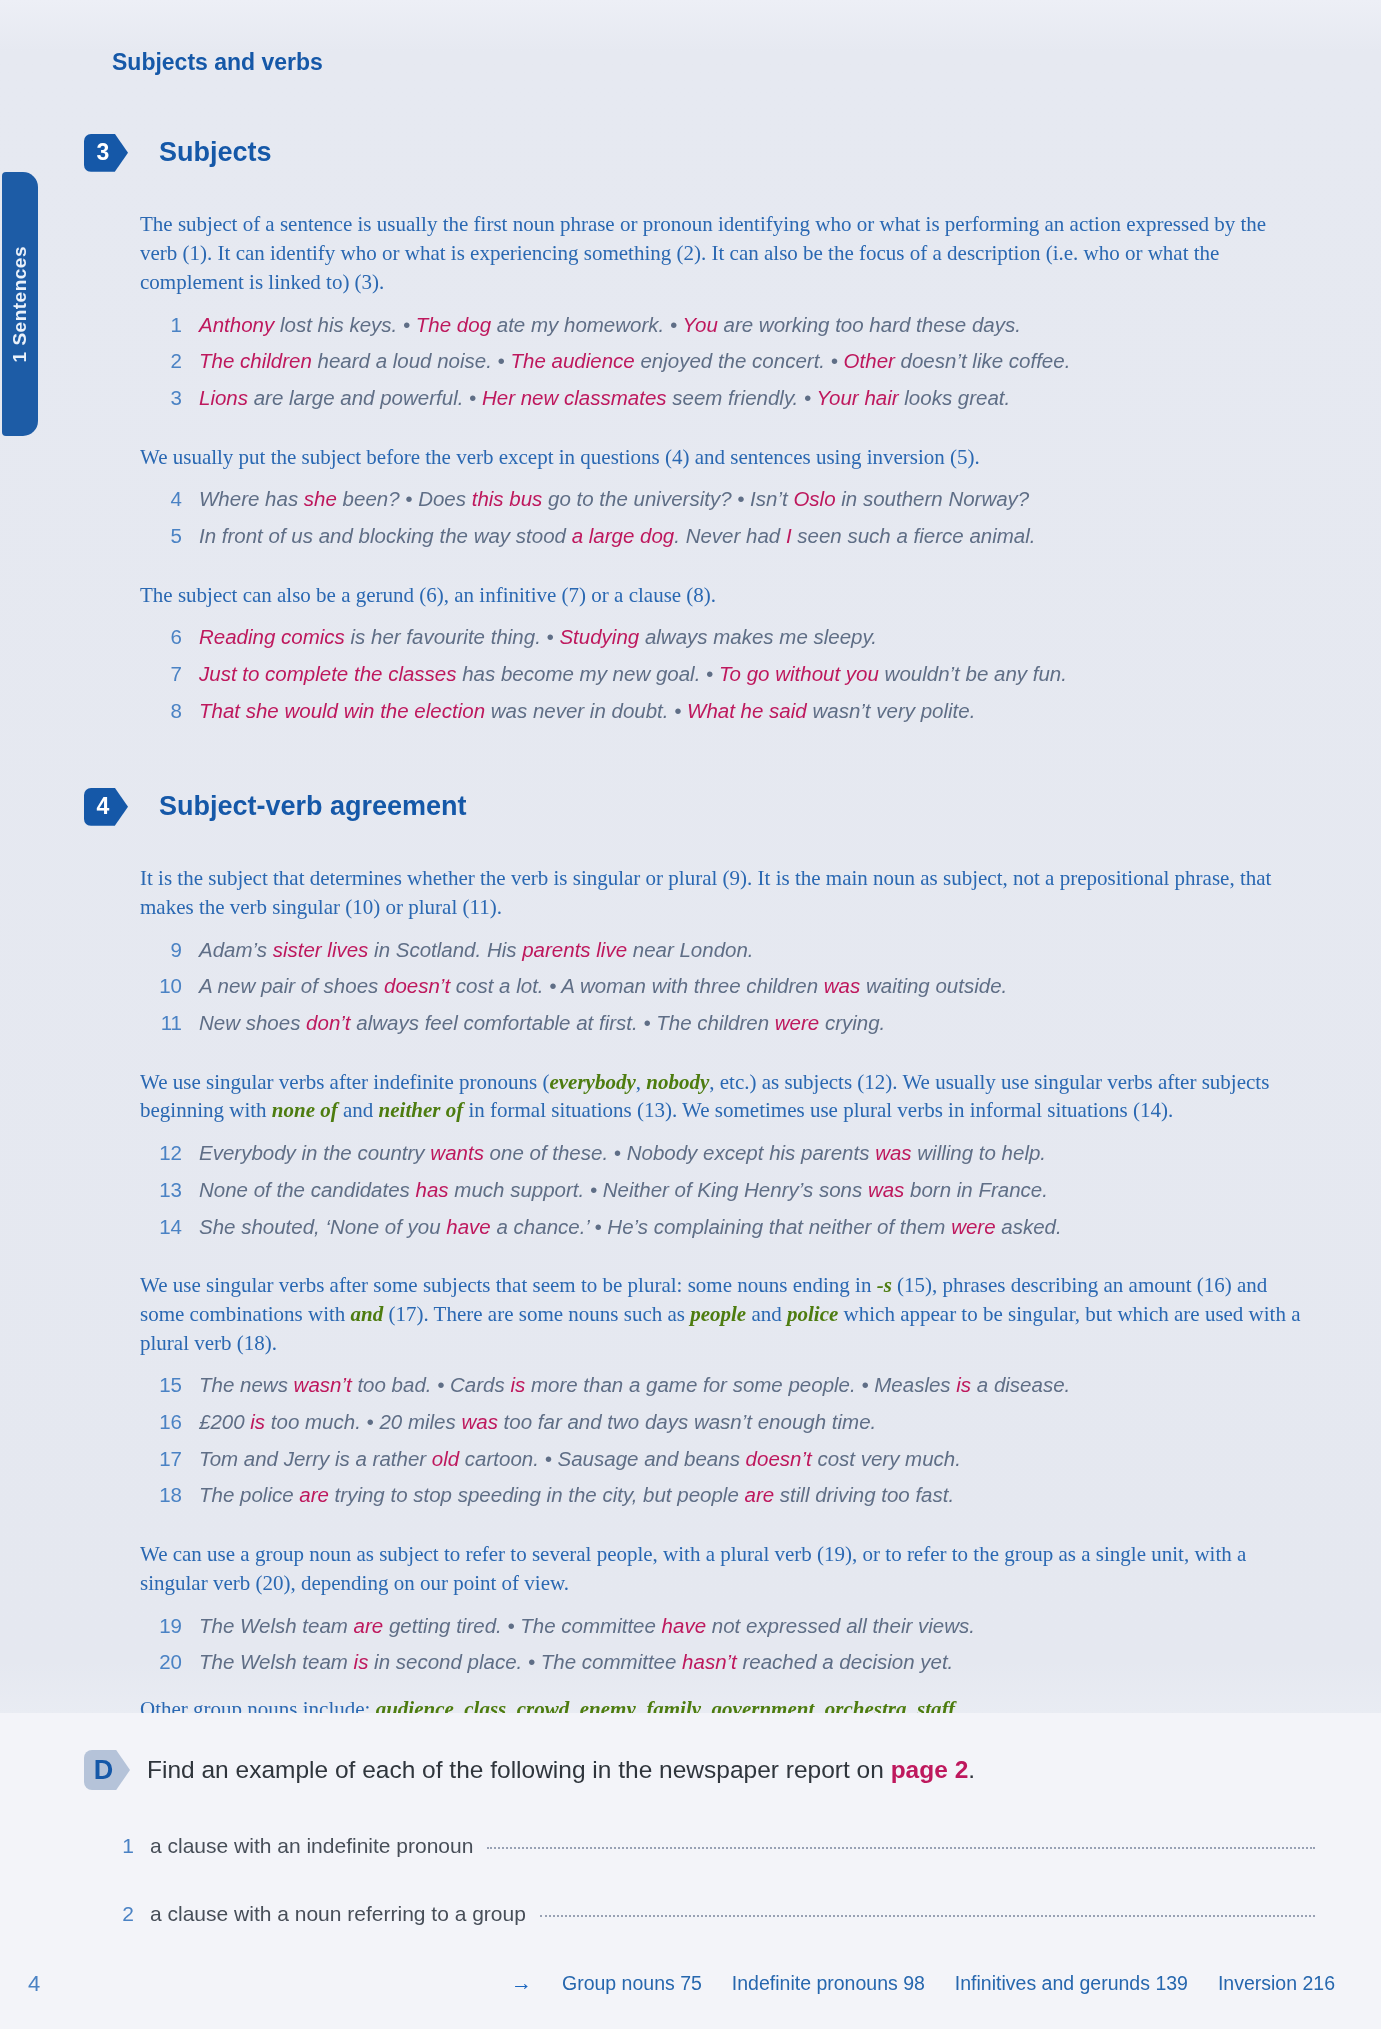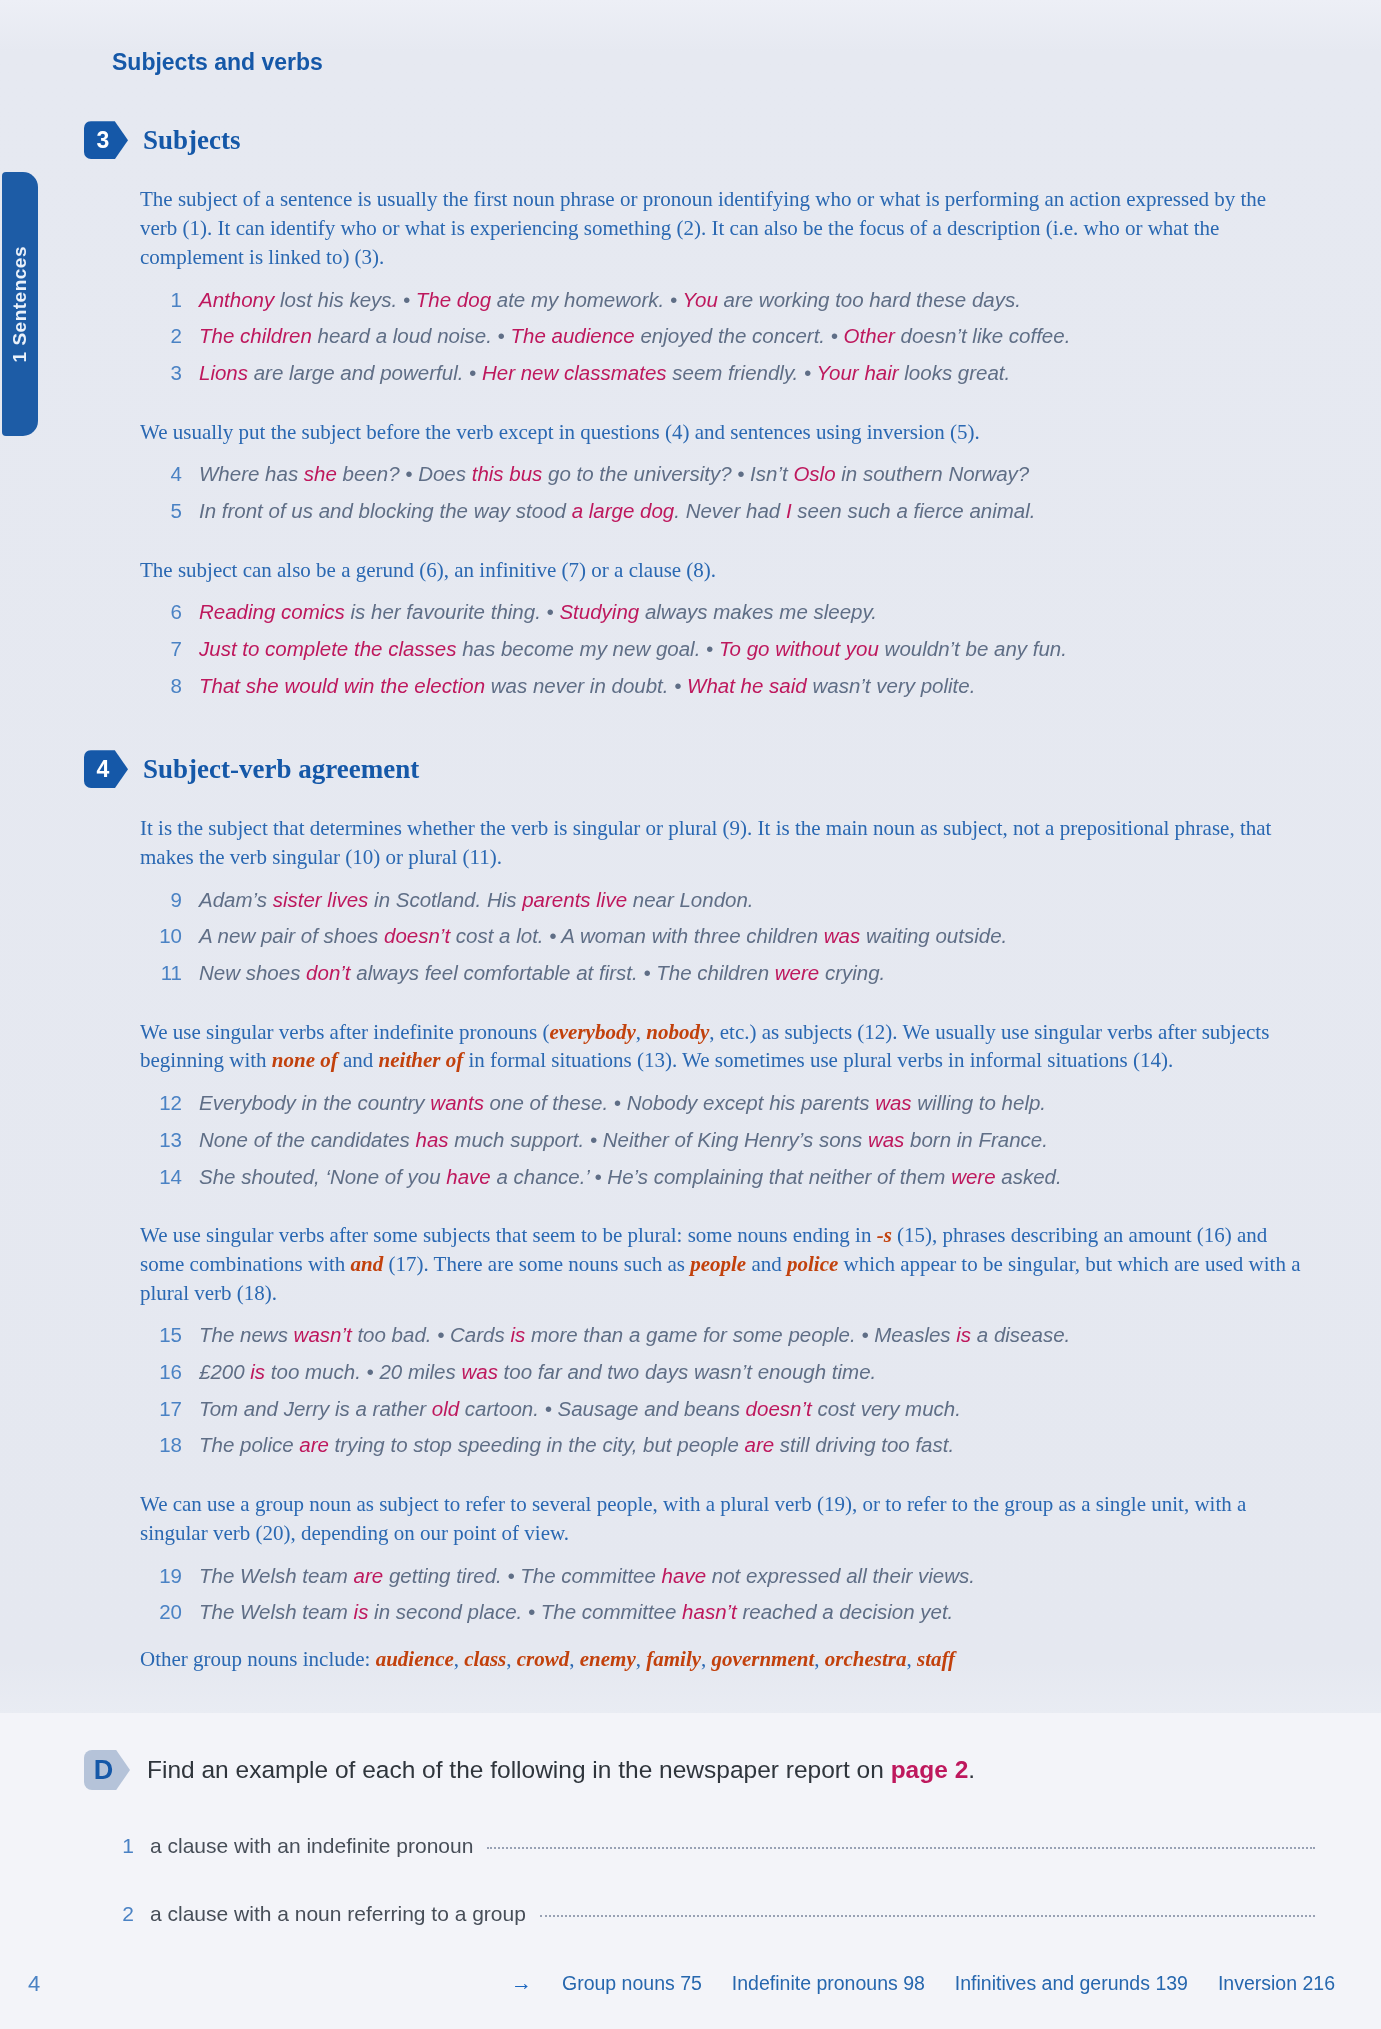--- a/index.html
+++ b/index.html
@@ -26,25 +26,25 @@
 
   h1{margin:50px 0 0 112px;font-size:23px;line-height:1.1;color:#1558a8;font-weight:bold;}
 
   .sec-head{display:flex;align-items:center;gap:15px;margin:46px 0 0 84px;}
   .badge{
     width:44px;height:38px;flex:none;background:#1558a8;color:#fff;
     display:flex;align-items:center;justify-content:center;
     font-size:23px;font-weight:bold;padding-right:6px;box-sizing:border-box;
     clip-path:polygon(0 0,70% 0,100% 50%,70% 100%,0 100%);border-radius:7px;
   }
-  h2{margin:0;font-size:27px;color:#1558a8;font-weight:bold;font-family:Liberation Serif, serif;}
+  h2{margin:16px;font-size:27px;color:#1558a8;font-weight:bold;}
 
   .para{margin:26px 80px 10px 140px;font-size:21px;line-height:1.37;color:#2a68b2;font-family:Liberation Serif, serif;}
   .para.mt-sm{margin-top:14px;}
-  .para .em{font-weight:bold;font-style:italic;color:#c2410c;}
+  .para .em{font-weight:bold;font-style:italic;color:#4d7c0f;}
 
   .exlist{margin-top:10px;}
   .ex{display:flex;margin:0 56px 0 150px;padding:5px 0;font-size:20.5px;line-height:1.3;}
   .exn{color:#4a82c4;width:32px;flex:none;text-align:right;margin-right:17px;}
   .ext{font-style:italic;color:#5f6e86;}
   .ext .em{font-weight:normal;color:#be185d;}
 
   
   .exercise{position:absolute;z-index:2;top:1750px;left:84px;right:66px;}
   .ex-head{display:flex;align-items:center;gap:17px;}

